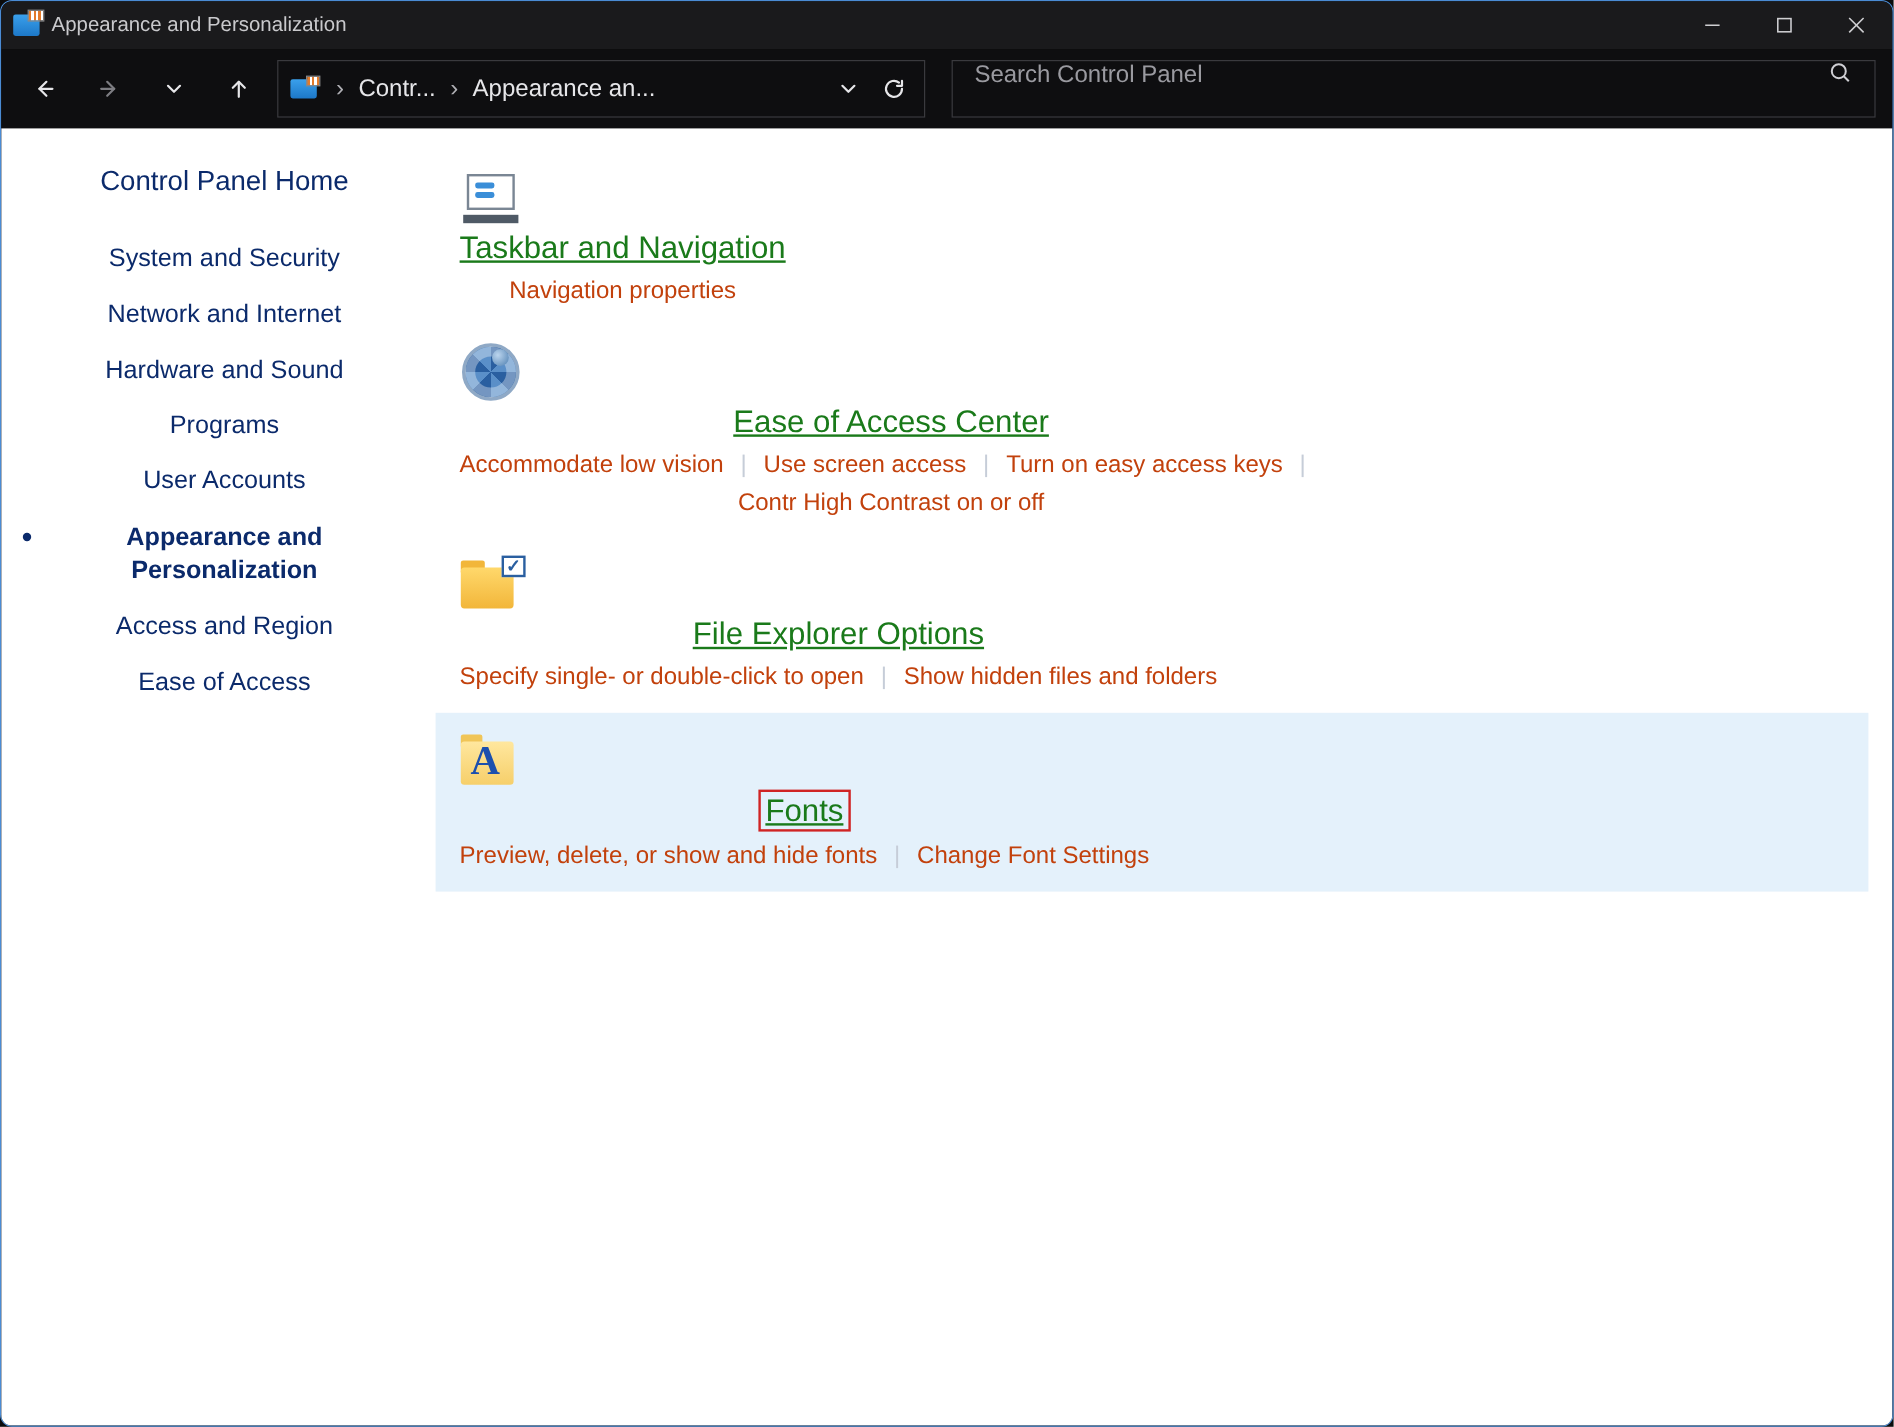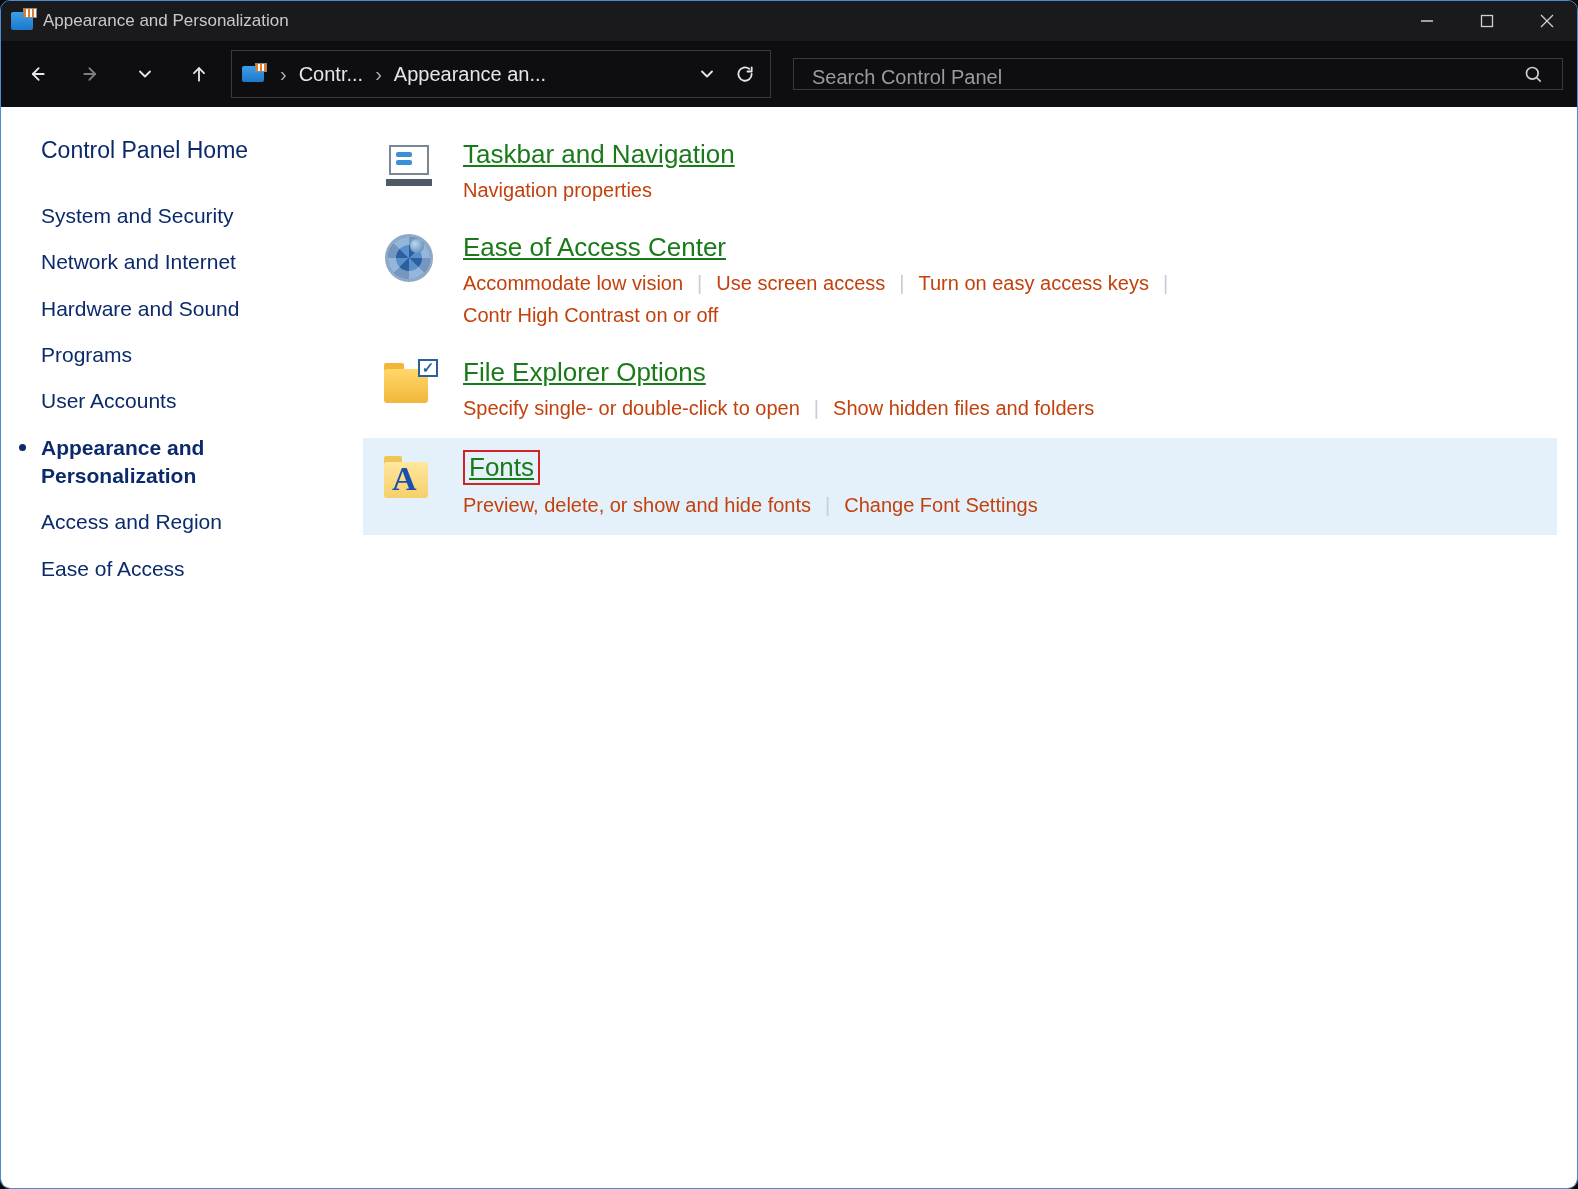--- a/index.html
+++ b/index.html
@@ -84,39 +84,40 @@
     position:relative;
   }
   .addrbox .mini-icon::after{
     content:""; position:absolute; right:-3px; top:-3px;
     width:10px; height:7px;
     background: repeating-linear-gradient(90deg,#e37a2a 0 2px,#fff 2px 4px);
     border:1px solid #888;
   }
   .searchbox {
     flex:1;
-    height:32px;
+    height:48px;
     border:1px solid #3a3a3e;
-    display:flex; align-items:flex-end;
+    display:flex; align-items:flex-start;
     padding:0 18px;
     margin-left:12px;
   }
   .searchbox input {
     flex:1; background:transparent; border:none; outline:none;
     color:#cfcfd4; font-size:20px;
     font-family:inherit;
   }
   .searchbox input::placeholder{ color:#9a9aa0; }
   .searchbox .sicon svg { width:20px; height:20px; stroke:#cfcfd4; stroke-width:2; fill:none;}
   
   .content {
     flex:1;
     background:#ffffff;
     display:flex;
     overflow:hidden;
+    text-align:center;
   }
   .sidebar {
     width: 362px;
     padding: 28px 30px 0 40px;
   }
   .sidebar a {
     display:block;
     color:#0b2a6b;
     font-size:21px;
     text-decoration:none;
@@ -131,22 +132,22 @@
     background:#0b2a6b;
   }
   .sidebar a.current { font-weight:700; }
   .main {
     flex:1;
     padding: 20px 20px 0 0;
   }
   .catrow {
     display:flex;
     padding: 12px 20px 14px 20px;
-    gap: 28px;
     align-items:flex-start;
+    flex-direction:column;
   }
   .catrow.highlight {
     background:#e4f1fb;
   }
   .caticon {
     width:52px; height:52px;
     flex-shrink:0;
     display:flex; align-items:center; justify-content:center;
   }
   .cattext { flex:1; }

